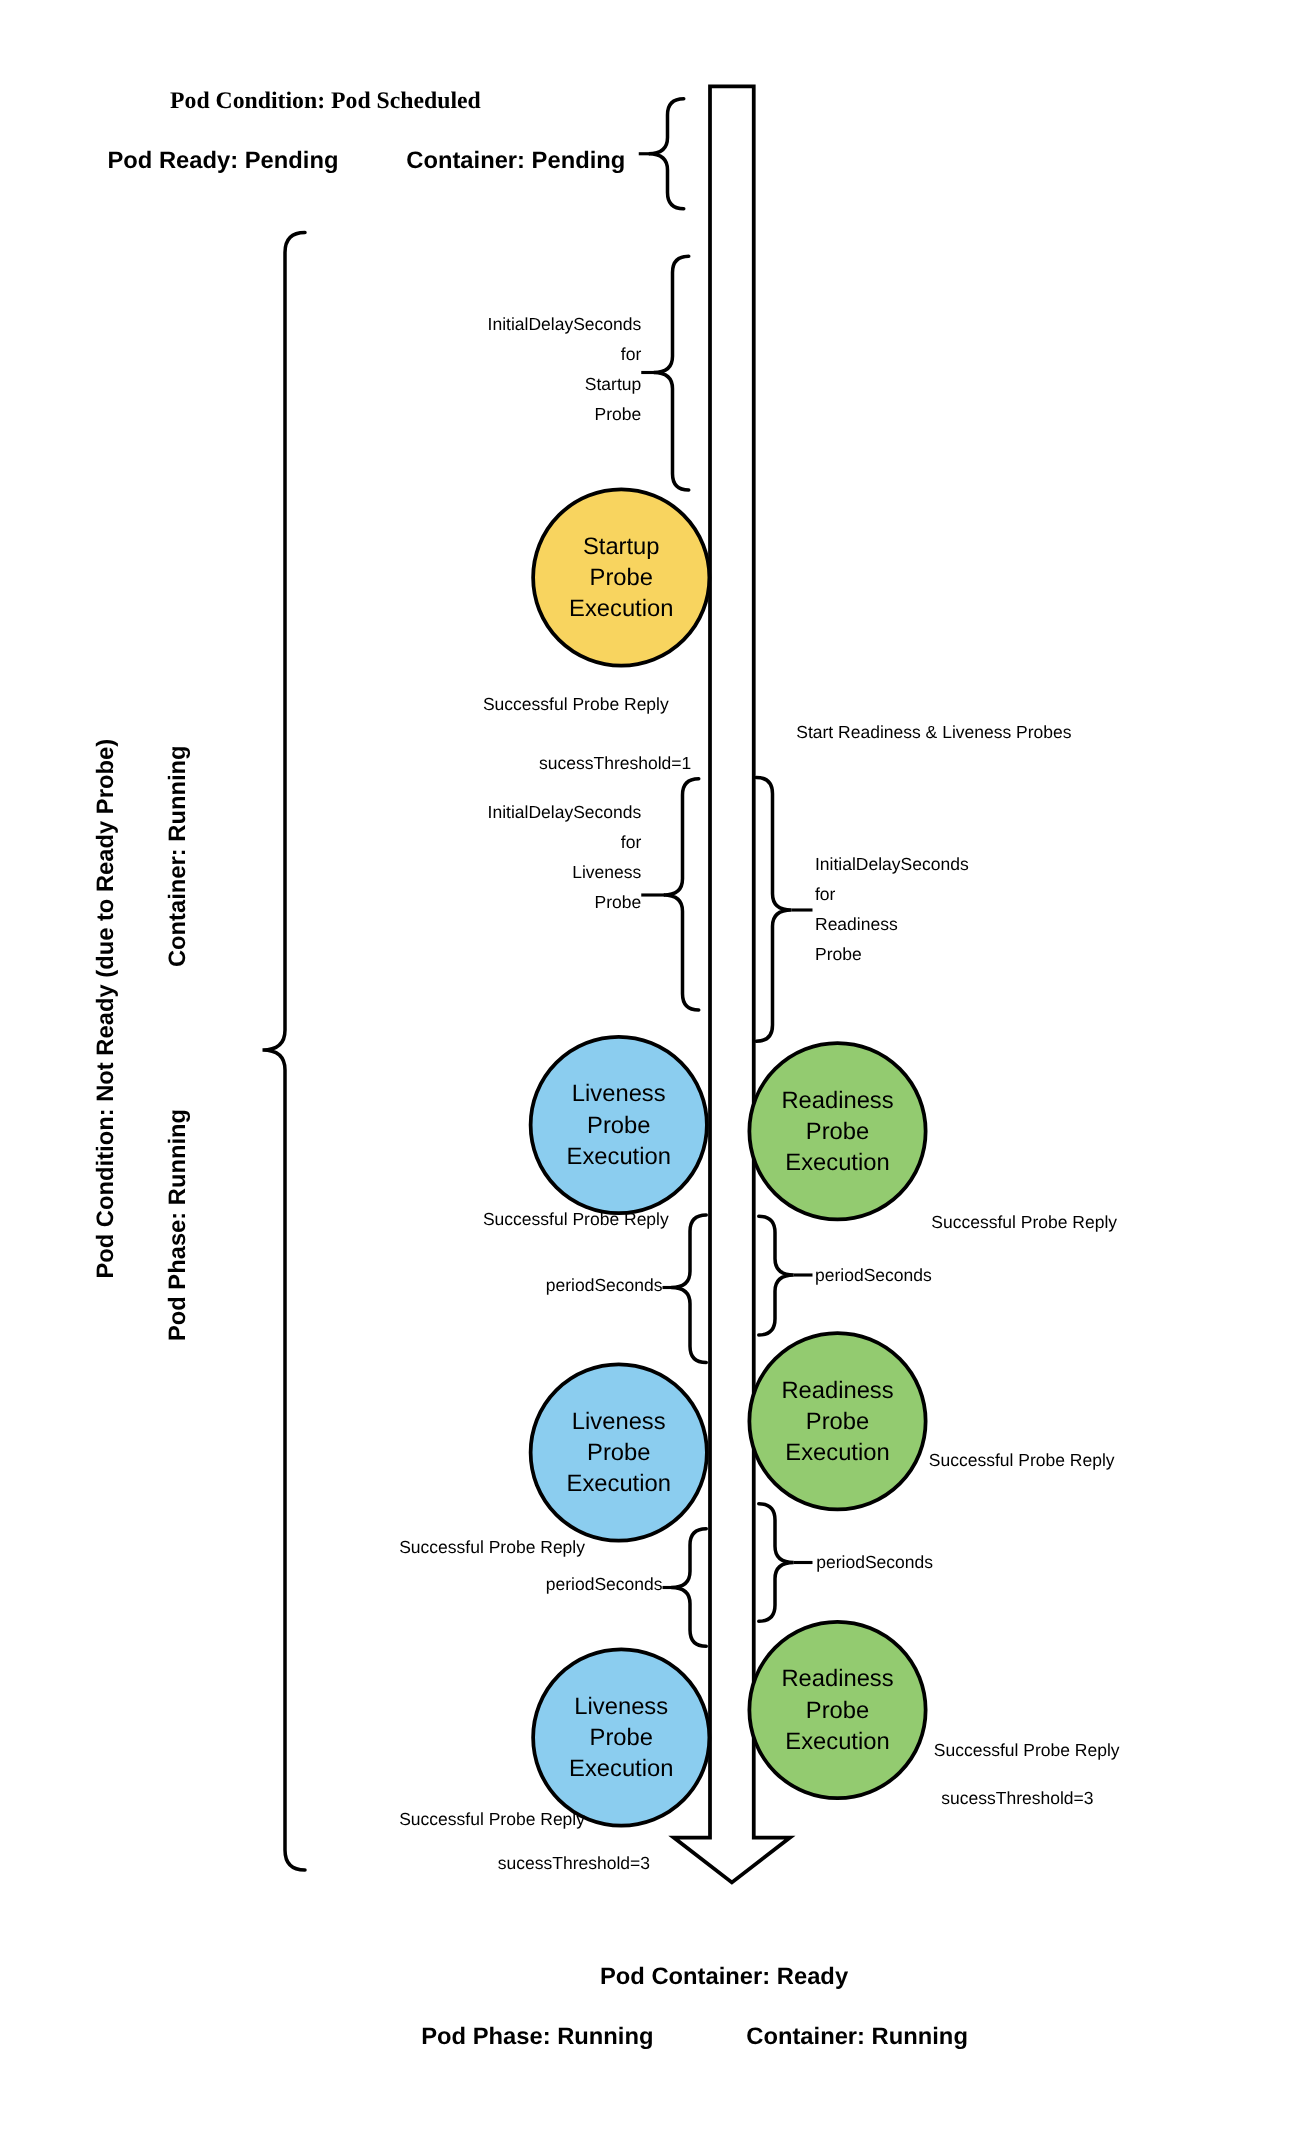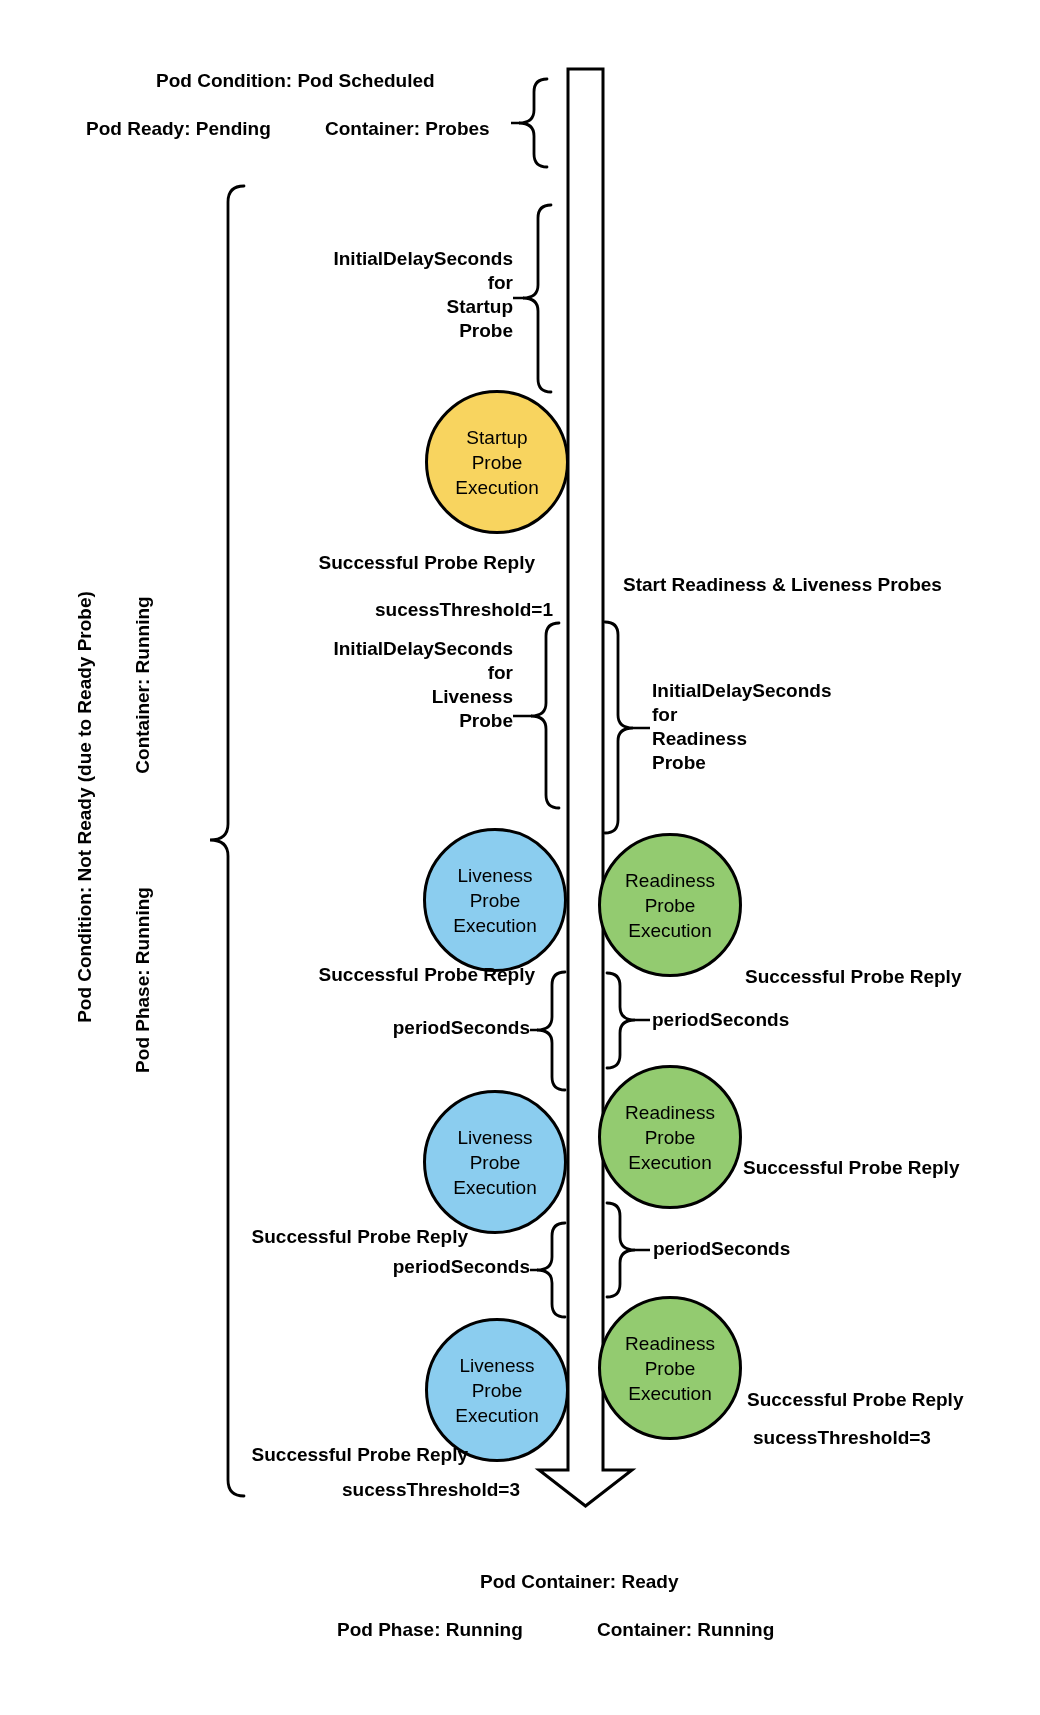--- a/index.html
+++ b/index.html
@@ -1,52 +1,52 @@
 <!DOCTYPE html>
 <html style="--startupFill: #F8D45F; --livenessFill: #8BCDEF; --readinessFill: #93CB70; --stroke: #000000;"><head>
 <meta charset="utf-8">
 <style>
   html,body{margin:0;padding:0;}
   body{
     width:1040px;height:1715px;position:relative;background:#ffffff;
     font-family:"Liberation Sans",sans-serif;color:#000;overflow:hidden;
   }
   svg.shapes{position:absolute;left:0;top:0;width:1040px;height:1715px;}
-  .txt{position:absolute;font-size:19px;line-height:24px;white-space:nowrap;font-weight:bold;}
+  .txt{position:absolute;font-size:14px;line-height:24px;white-space:nowrap;}
   .bold{font-weight:bold;font-size:19px;}
   .blk{white-space:normal;line-height:24px;}
   .ra{text-align:right;}
   .rot{transform:translate(-50%,-50%) rotate(-90deg);transform-origin:center center;}
   .circle{
     position:absolute;width:144px;height:144px;border-radius:50%;
     border:3px solid #000;box-sizing:border-box;
     display:flex;align-items:center;justify-content:center;text-align:center;
     font-size:19px;line-height:25px;
   }
   .c-startup{background:var(--startupFill,#F8D45F);left:425px;top:390px;}
   .c-liv1{background:var(--livenessFill,#8BCDEF);left:423px;top:828px;}
   .c-rea1{background:var(--readinessFill,#93CB70);left:598px;top:833px;}
   .c-liv2{background:var(--livenessFill,#8BCDEF);left:423px;top:1090px;}
   .c-rea2{background:var(--readinessFill,#93CB70);left:598px;top:1065px;}
   .c-liv3{background:var(--livenessFill,#8BCDEF);left:425px;top:1318px;}
   .c-rea3{background:var(--readinessFill,#93CB70);left:598px;top:1296px;}
 
   
-  .t-podsched{left:156px;top:69px;}
+  .t-podsched{left:136px;top:69px;font-family:Liberation Serif, serif;}
   .t-pending{left:86px;top:117px;}
   .t-waiting{left:325px;top:117px;}
   
   .t-rot1{left:85px;top:807px;}
   .t-rot2{left:143px;top:685px;}
   .t-rot3{left:143px;top:980px;}
   
   .t-delay-startup{right:527px;top:247px;}
   .t-reply-startup{right:505px;top:551px;}
   .t-thresh1{right:487px;top:598px;margin-left:20px;}
-  .t-startprobes{left:623px;top:573px;}
+  .t-startprobes{left:637px;top:573px;}
   .t-delay-liveness{right:527px;top:637px;}
   .t-delay-readiness{left:652px;top:679px;}
   
   .t-reply-l1{right:505px;top:963px;}
   .t-period-l1{right:510px;top:1016px;}
   .t-reply-r1{left:745px;top:965px;}
   .t-period-r1{left:652px;top:1008px;}
   
   .t-reply-l2{right:572px;top:1225px;}
   .t-period-l2{right:510px;top:1255px;}
@@ -84,21 +84,21 @@
   <line x1="513" y1="716" x2="532" y2="716" stroke="#000" stroke-width="2.5"></line>
   <line x1="633" y1="728" x2="650" y2="728" stroke="#000" stroke-width="2.5"></line>
   <line x1="530" y1="1030" x2="538" y2="1030" stroke="#000" stroke-width="2.5"></line>
   <line x1="635" y1="1020" x2="650" y2="1020" stroke="#000" stroke-width="2.5"></line>
   <line x1="530" y1="1270" x2="538" y2="1270" stroke="#000" stroke-width="2.5"></line>
   <line x1="635" y1="1250" x2="650" y2="1250" stroke="#000" stroke-width="2.5"></line>
 </svg>
 
 <div class="txt bold t-podsched">Pod Condition: Pod Scheduled</div>
 <div class="txt bold t-pending">Pod Ready: Pending</div>
-<div class="txt bold t-waiting">Container: Probes</div>
+<div class="txt bold t-waiting">Container: Pending</div>
 
 <div class="txt bold rot t-rot1">Pod Condition: Not Ready (due to Ready Probe)</div>
 <div class="txt bold rot t-rot2">Container: Running</div>
 <div class="txt bold rot t-rot3">Pod Phase: Running</div>
 
 <div class="txt blk ra t-delay-startup">
   <div>InitialDelaySeconds</div>
   <div>for</div>
   <div>Startup</div>
   <div>Probe</div>

